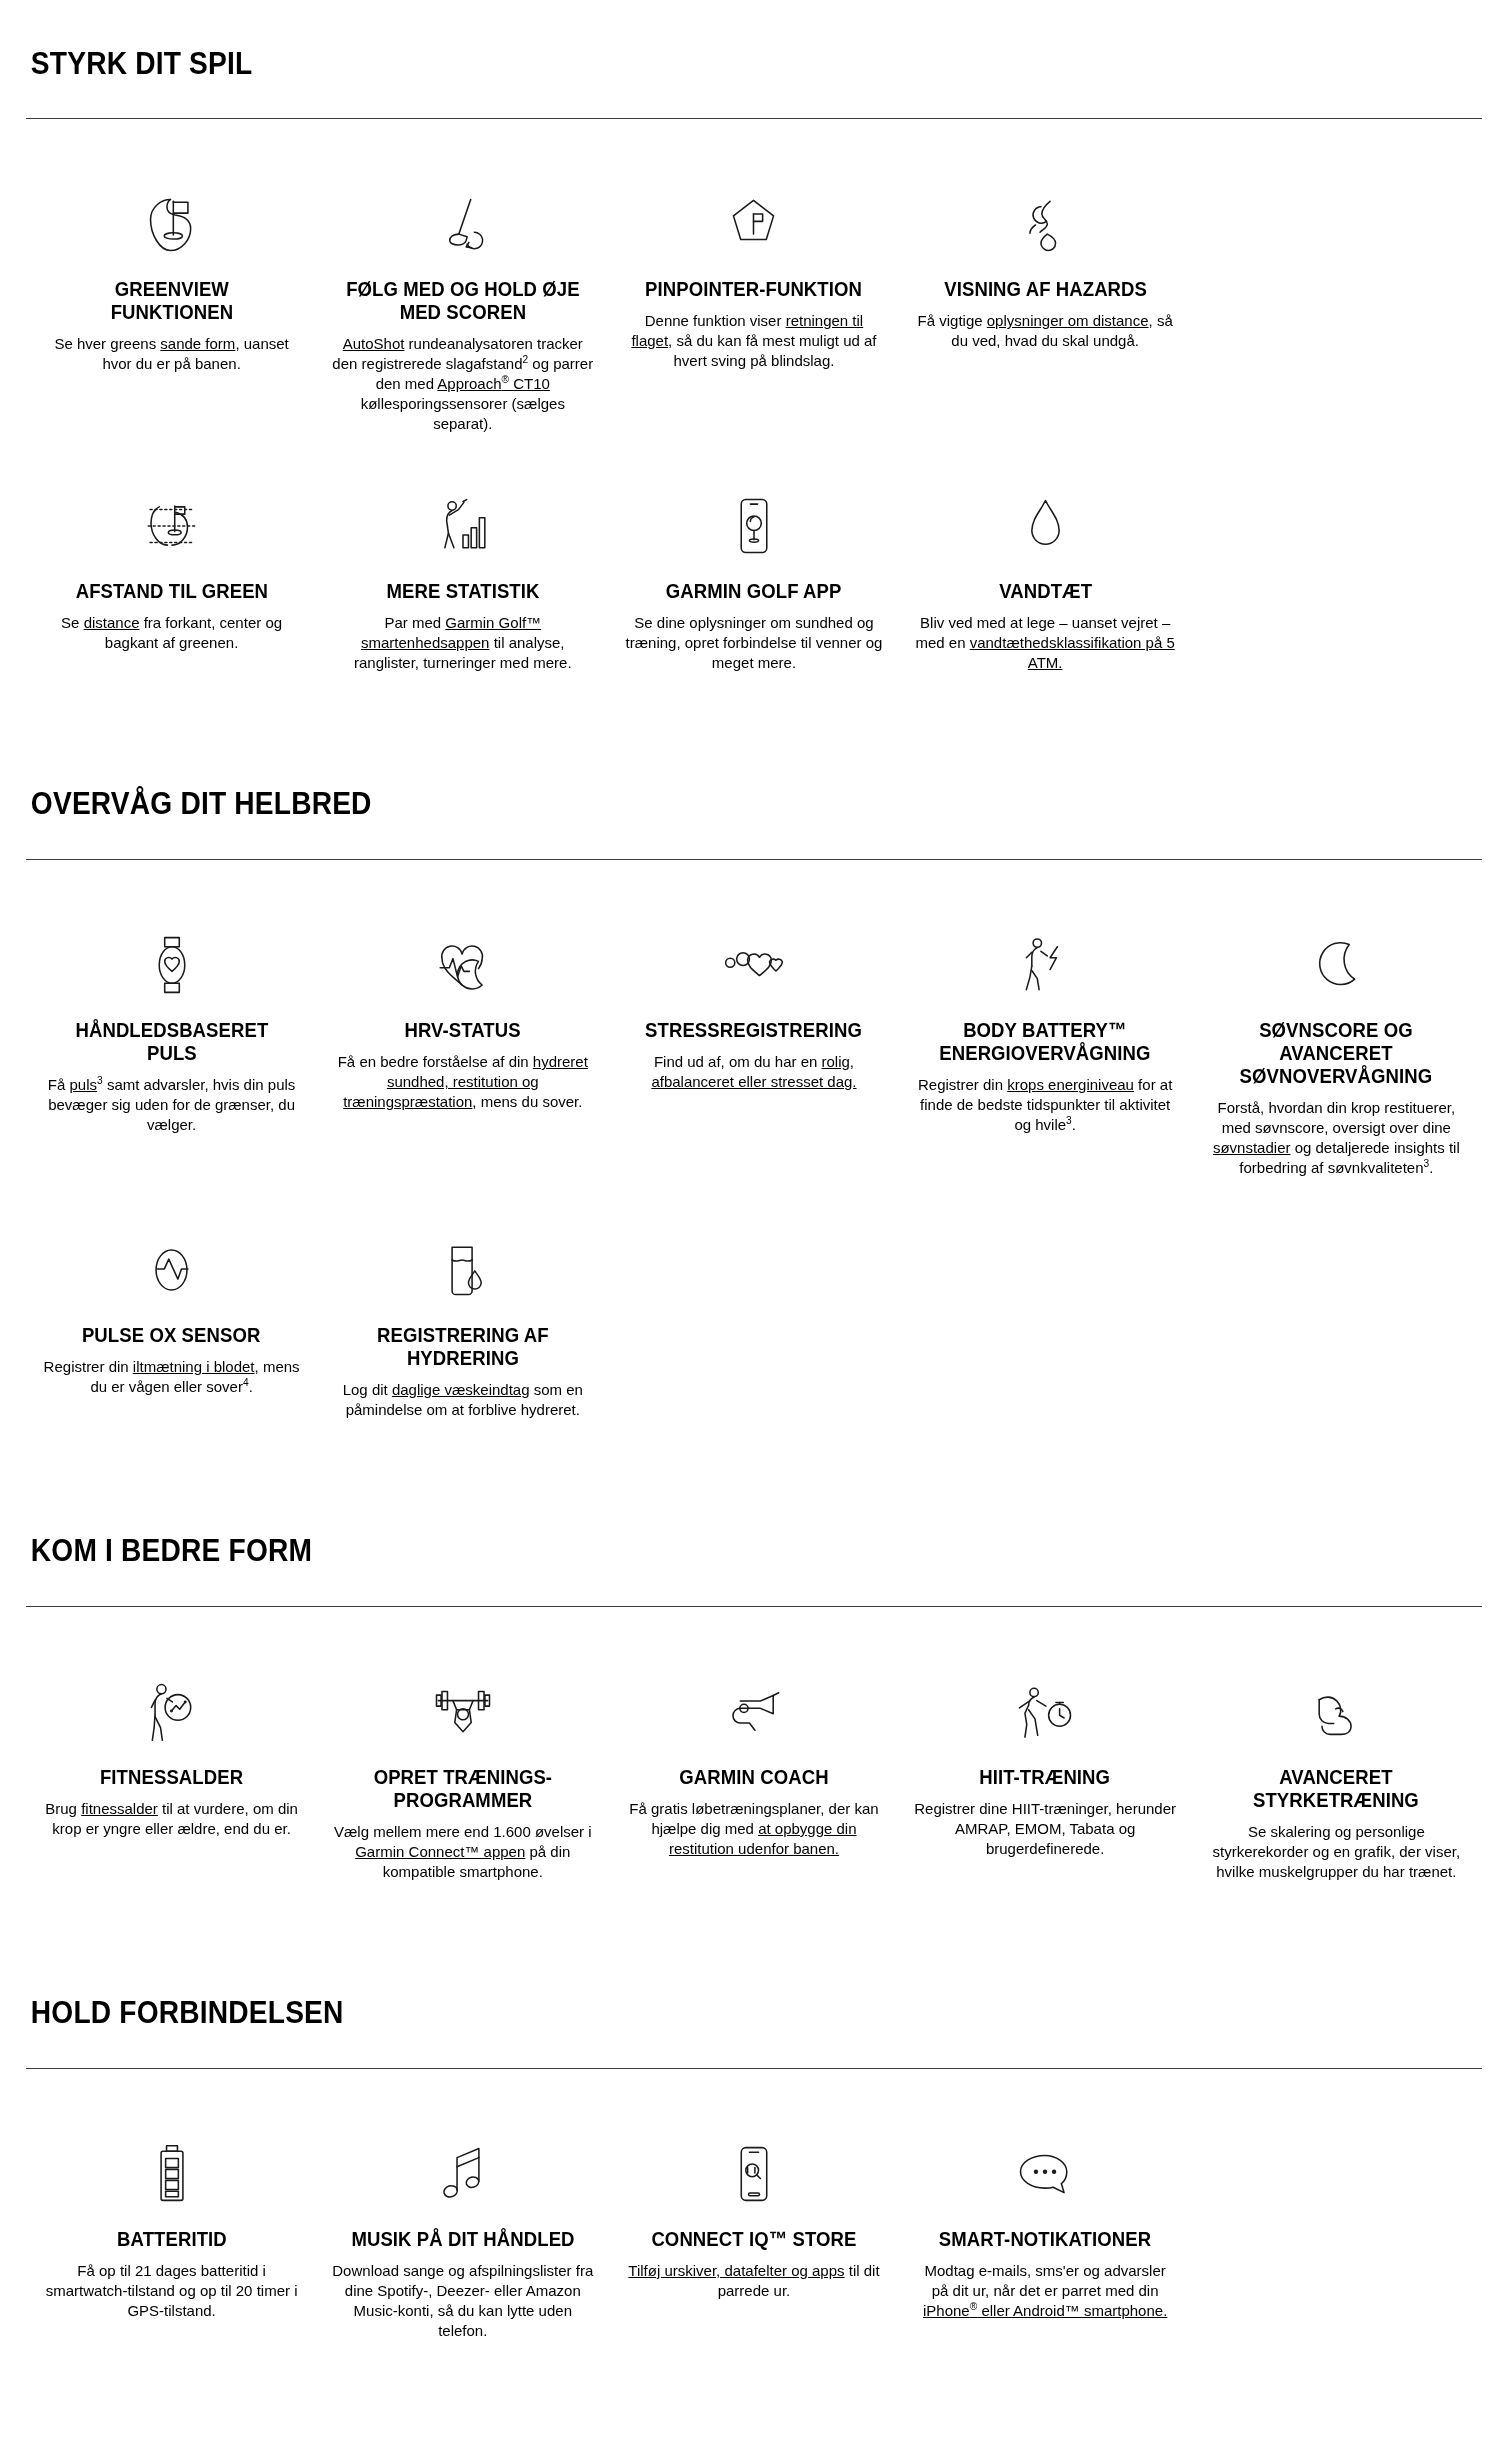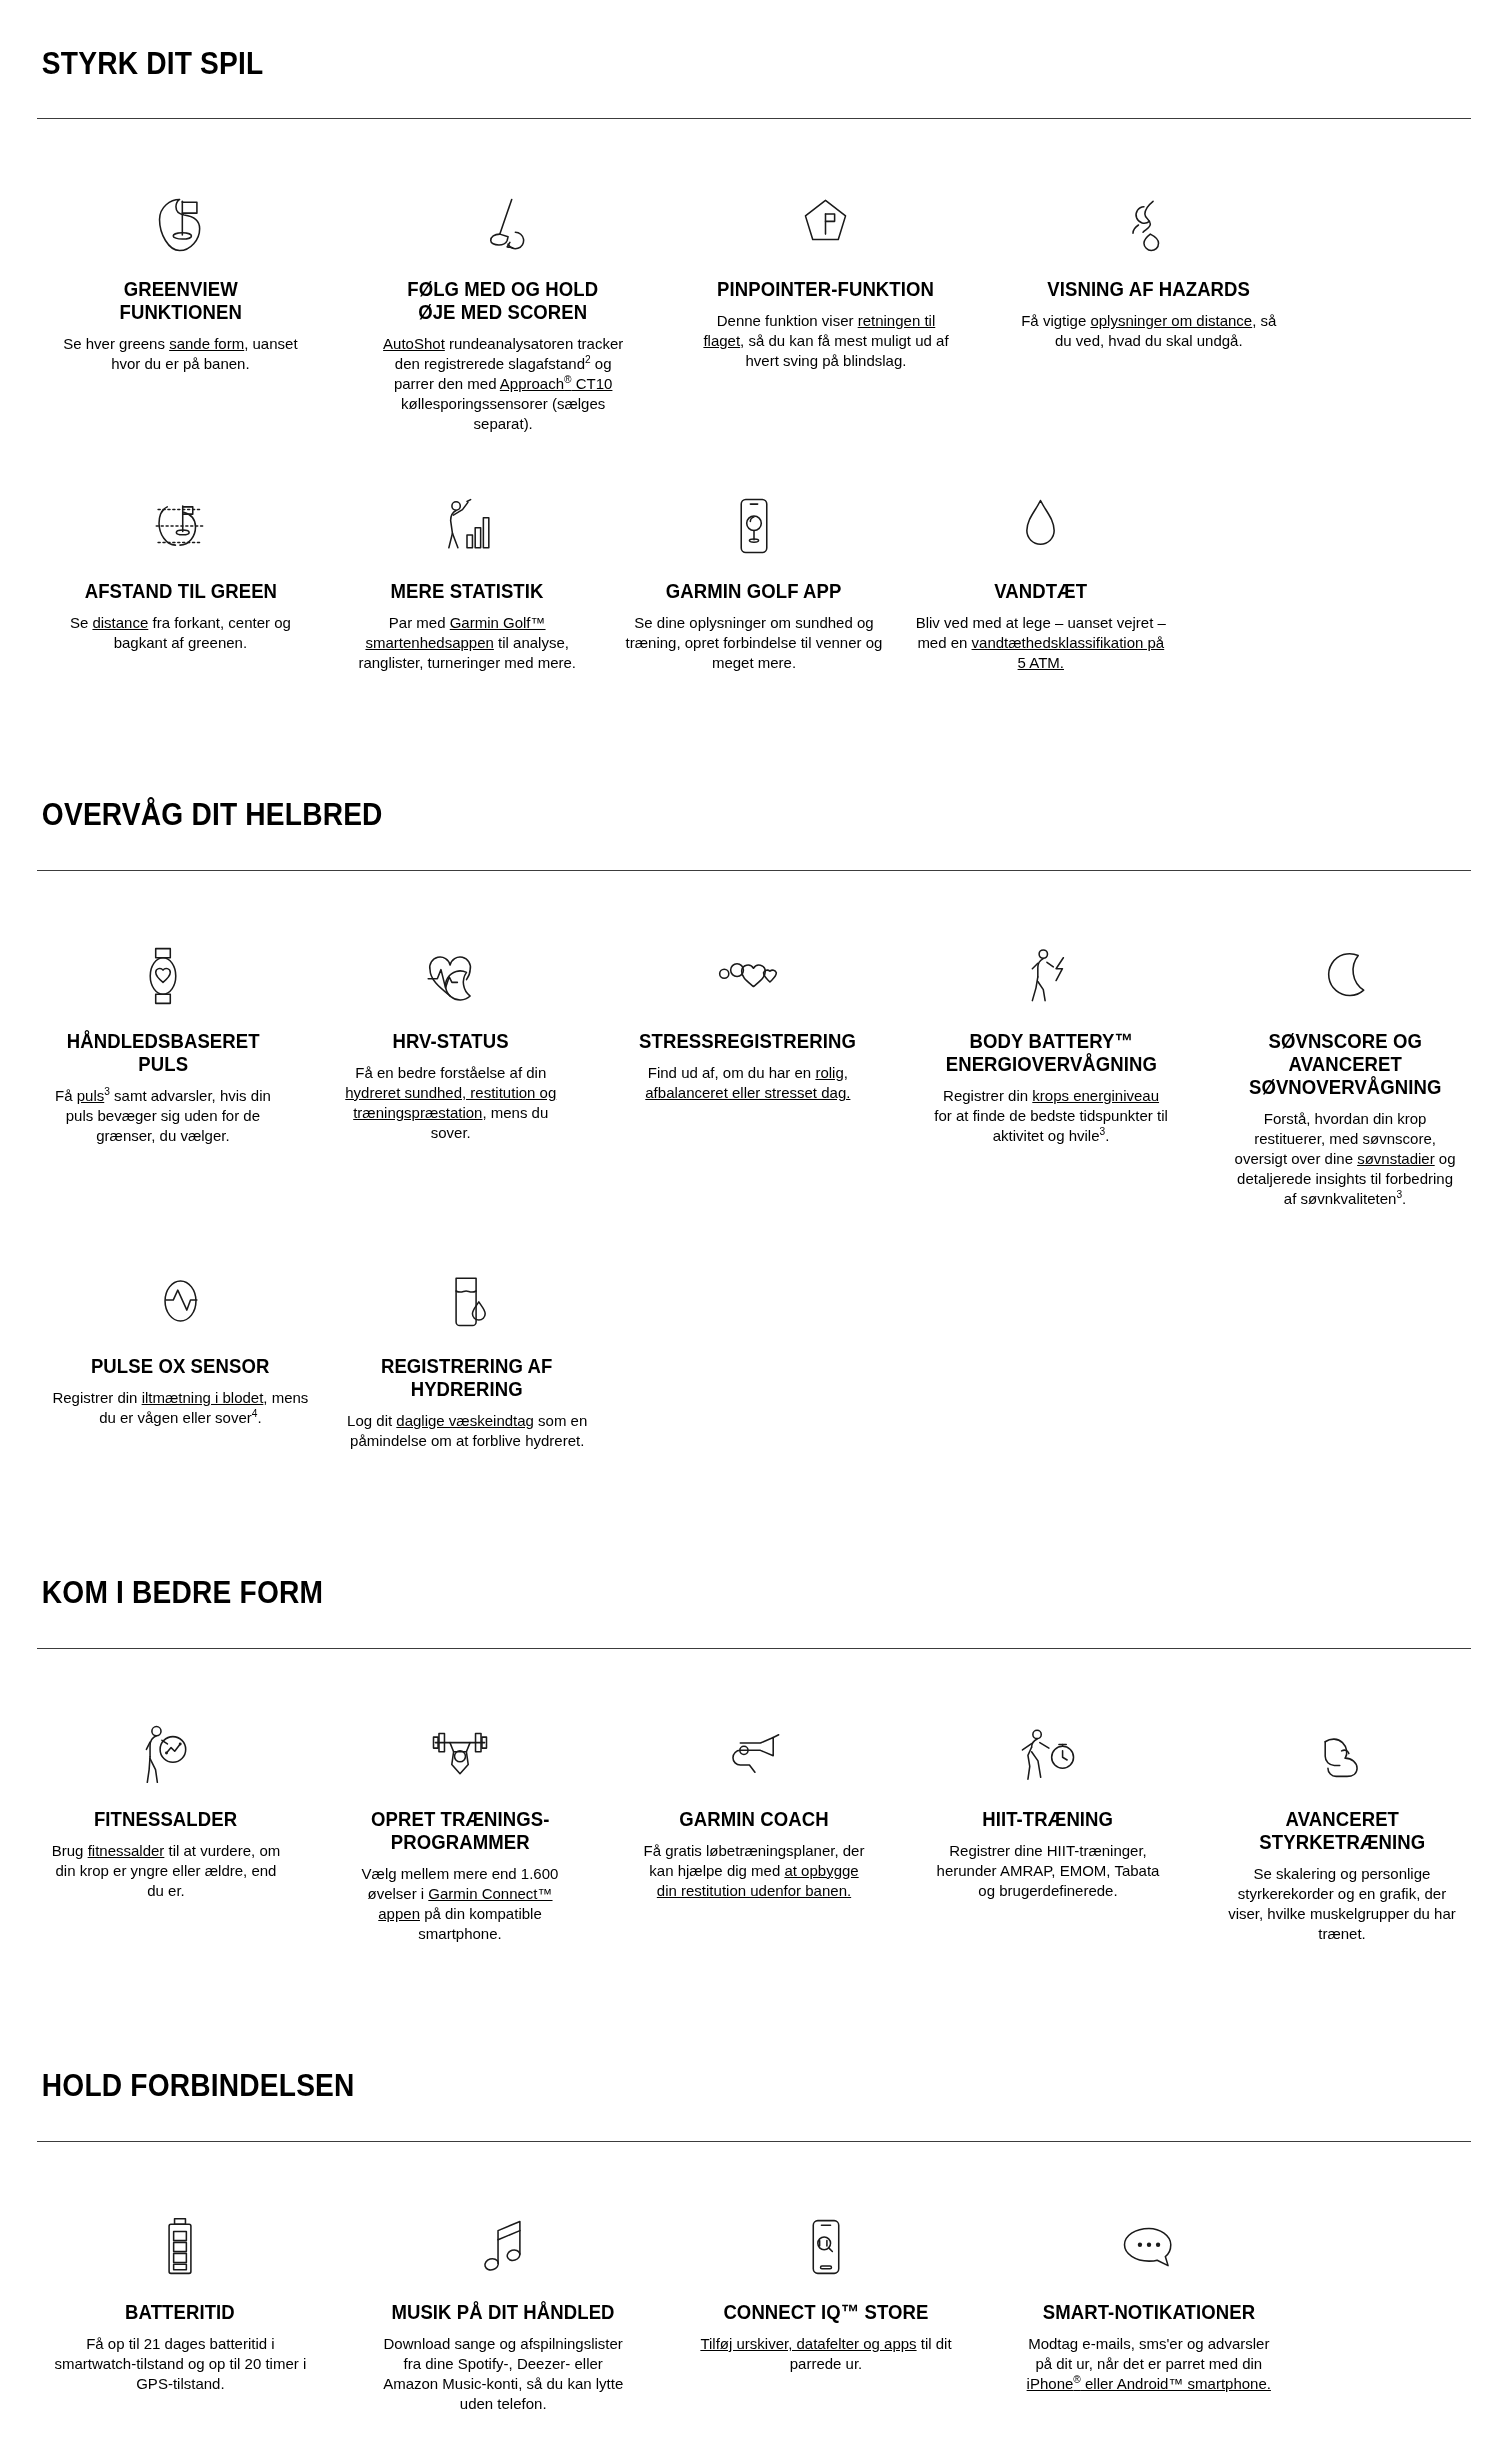--- a/index.html
+++ b/index.html
@@ -16,21 +16,21 @@
     -webkit-font-smoothing: antialiased;
   }
   .page {
     width: 1508px;
     min-height: 2450px;
     padding: 0 26px;
     position: relative;
   }
 
   
-  .section { margin: 11px; }
+  .section { margin: 0; }
   .section-head {
     font-family: "Liberation Sans Narrow", "Liberation Sans", sans-serif;
     font-weight: 700;
     font-size: 32px;
     letter-spacing: 0.2px;
     line-height: 1.0;
     padding: 0 0 13px 5.5px;
     transform: scaleX(0.88);
     transform-origin: left center;
     white-space: nowrap;
@@ -83,21 +83,21 @@
     font-family: "Liberation Sans", sans-serif;
     font-weight: 400;
     font-size: 15px;
     line-height: 1.33;
     margin: 0;
   }
   .card-body u { text-decoration: underline; text-underline-offset: 1.4px; }
   .card-body sup { font-size: 0.68em; vertical-align: super; line-height: 0; }
 
   
-  .pad-top-72  { padding-top: 66px; gap: 36px; }
+  .pad-top-72  { padding-top: 66px; }
   .pad-top-58  { padding-top: 53px; }
   .sec-gap-lg  { height: 88px; }
   .top-gap     { height: 20px; }
 </style>
 </head>
 <body>
 
 <div class="page">
   <div class="top-gap"></div>
   <div id="sections-root">

